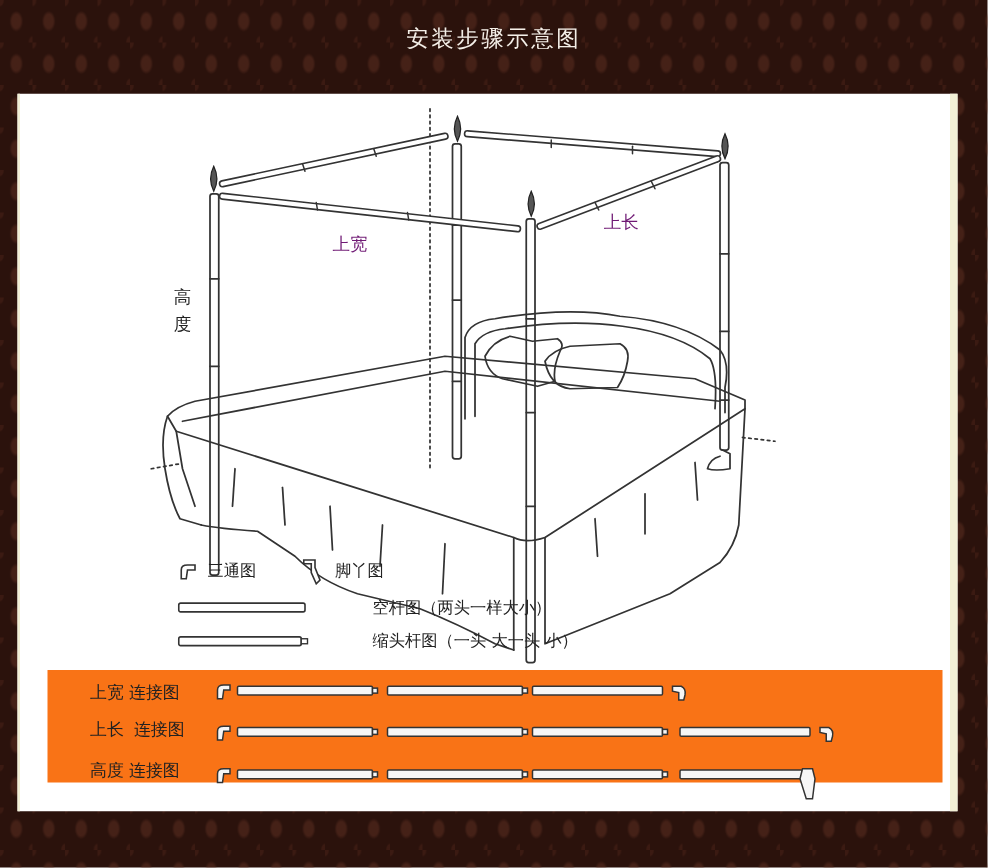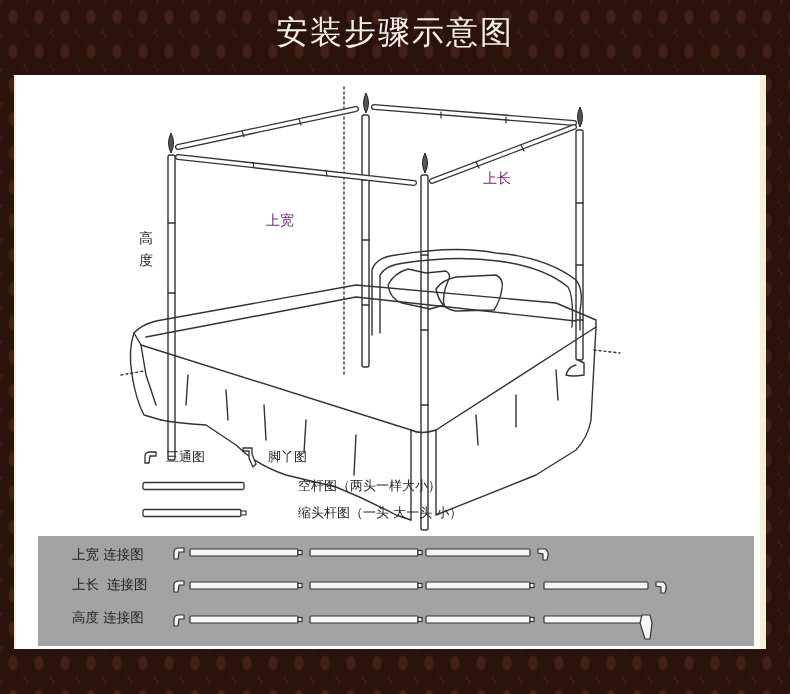--- a/index.html
+++ b/index.html
@@ -8,34 +8,34 @@
     background-color:#2b120c;
     background-image:
       radial-gradient(ellipse 9px 14px at 50% 50%, rgba(90,45,32,0.55) 0 40%, transparent 60%),
       radial-gradient(ellipse 5px 8px at 0 0, rgba(70,32,22,0.6) 0 50%, transparent 70%),
       radial-gradient(ellipse 5px 8px at 100% 100%, rgba(70,32,22,0.6) 0 50%, transparent 70%);
     background-size:26px 34px, 26px 34px, 26px 34px;
     font-family:"DejaVu Sans","Liberation Sans",sans-serif;
   }
   .title{
     position:absolute;left:0;top:14px;width:790px;text-align:center;
-    color:#f4efe8;font-size:32px;letter-spacing:2px;line-height:36px;
+    color:#f4efe8;font-size:18px;letter-spacing:2px;line-height:36px;
   }
   .panel{
     position:absolute;left:14px;top:75px;width:752px;height:574px;
     background:#ffffff;border-right:6px solid #f3f0d6;border-left:2px solid #f3f0d6;
     box-sizing:border-box;
   }
   .drawing{position:absolute;left:0;top:0;}
   .lbl{position:absolute;font-size:14px;color:#701a75;line-height:16px;}
   .lbl-v{position:absolute;font-size:14px;color:#222;line-height:22px;width:16px;}
   .legend-row{position:absolute;display:flex;align-items:center;font-size:13px;color:#222;}
   .gray{
-    position:absolute;left:22px;top:461px;width:716px;height:110px;
-    background:#a3a3a3;
+    position:absolute;left:22px;top:461px;width:716px;height:90px;
+    background:#f97316;
   }
   .row-label{position:absolute;left:56px;font-size:13.5px;color:#222;line-height:16px;}
 </style>
 </head>
 <body>
 
 <div class="title">安装步骤示意图</div>
 
 <div class="panel">
 
@@ -117,21 +117,21 @@
     </g>
 
     <g fill="#555" stroke="#222" stroke-width="1">
       <path d="M155 78 Q150 68 155 58 Q160 68 155 78 Z"></path>
       <path d="M350 38 Q345 28 350 18 Q355 28 350 38 Z"></path>
       <path d="M409 98 Q404 88 409 78 Q414 88 409 98 Z"></path>
       <path d="M564 52 Q559 42 564 32 Q569 42 564 52 Z"></path>
     </g>
   </svg>
 
-  <span class="lbl" style="left:250px;top:113px;margin-top:24px;">上宽</span>
+  <span class="lbl" style="left:250px;top:113px;">上宽</span>
   <span class="lbl" style="left:467px;top:95px;">上长</span>
   <div class="lbl-v" style="left:123px;top:152px;">
     <div>高</div>
     <div>度</div>
   </div>
 
   <div class="legend-row" style="left:126px;top:373px;">
     <svg width="18" height="14">
         <path d="M3 13 L3 6 Q3 2 8 2 L14 2 L14 6 L8 6 L7 13 Z" fill="#fff" stroke="#333" stroke-width="1.3"></path>
       </svg>

